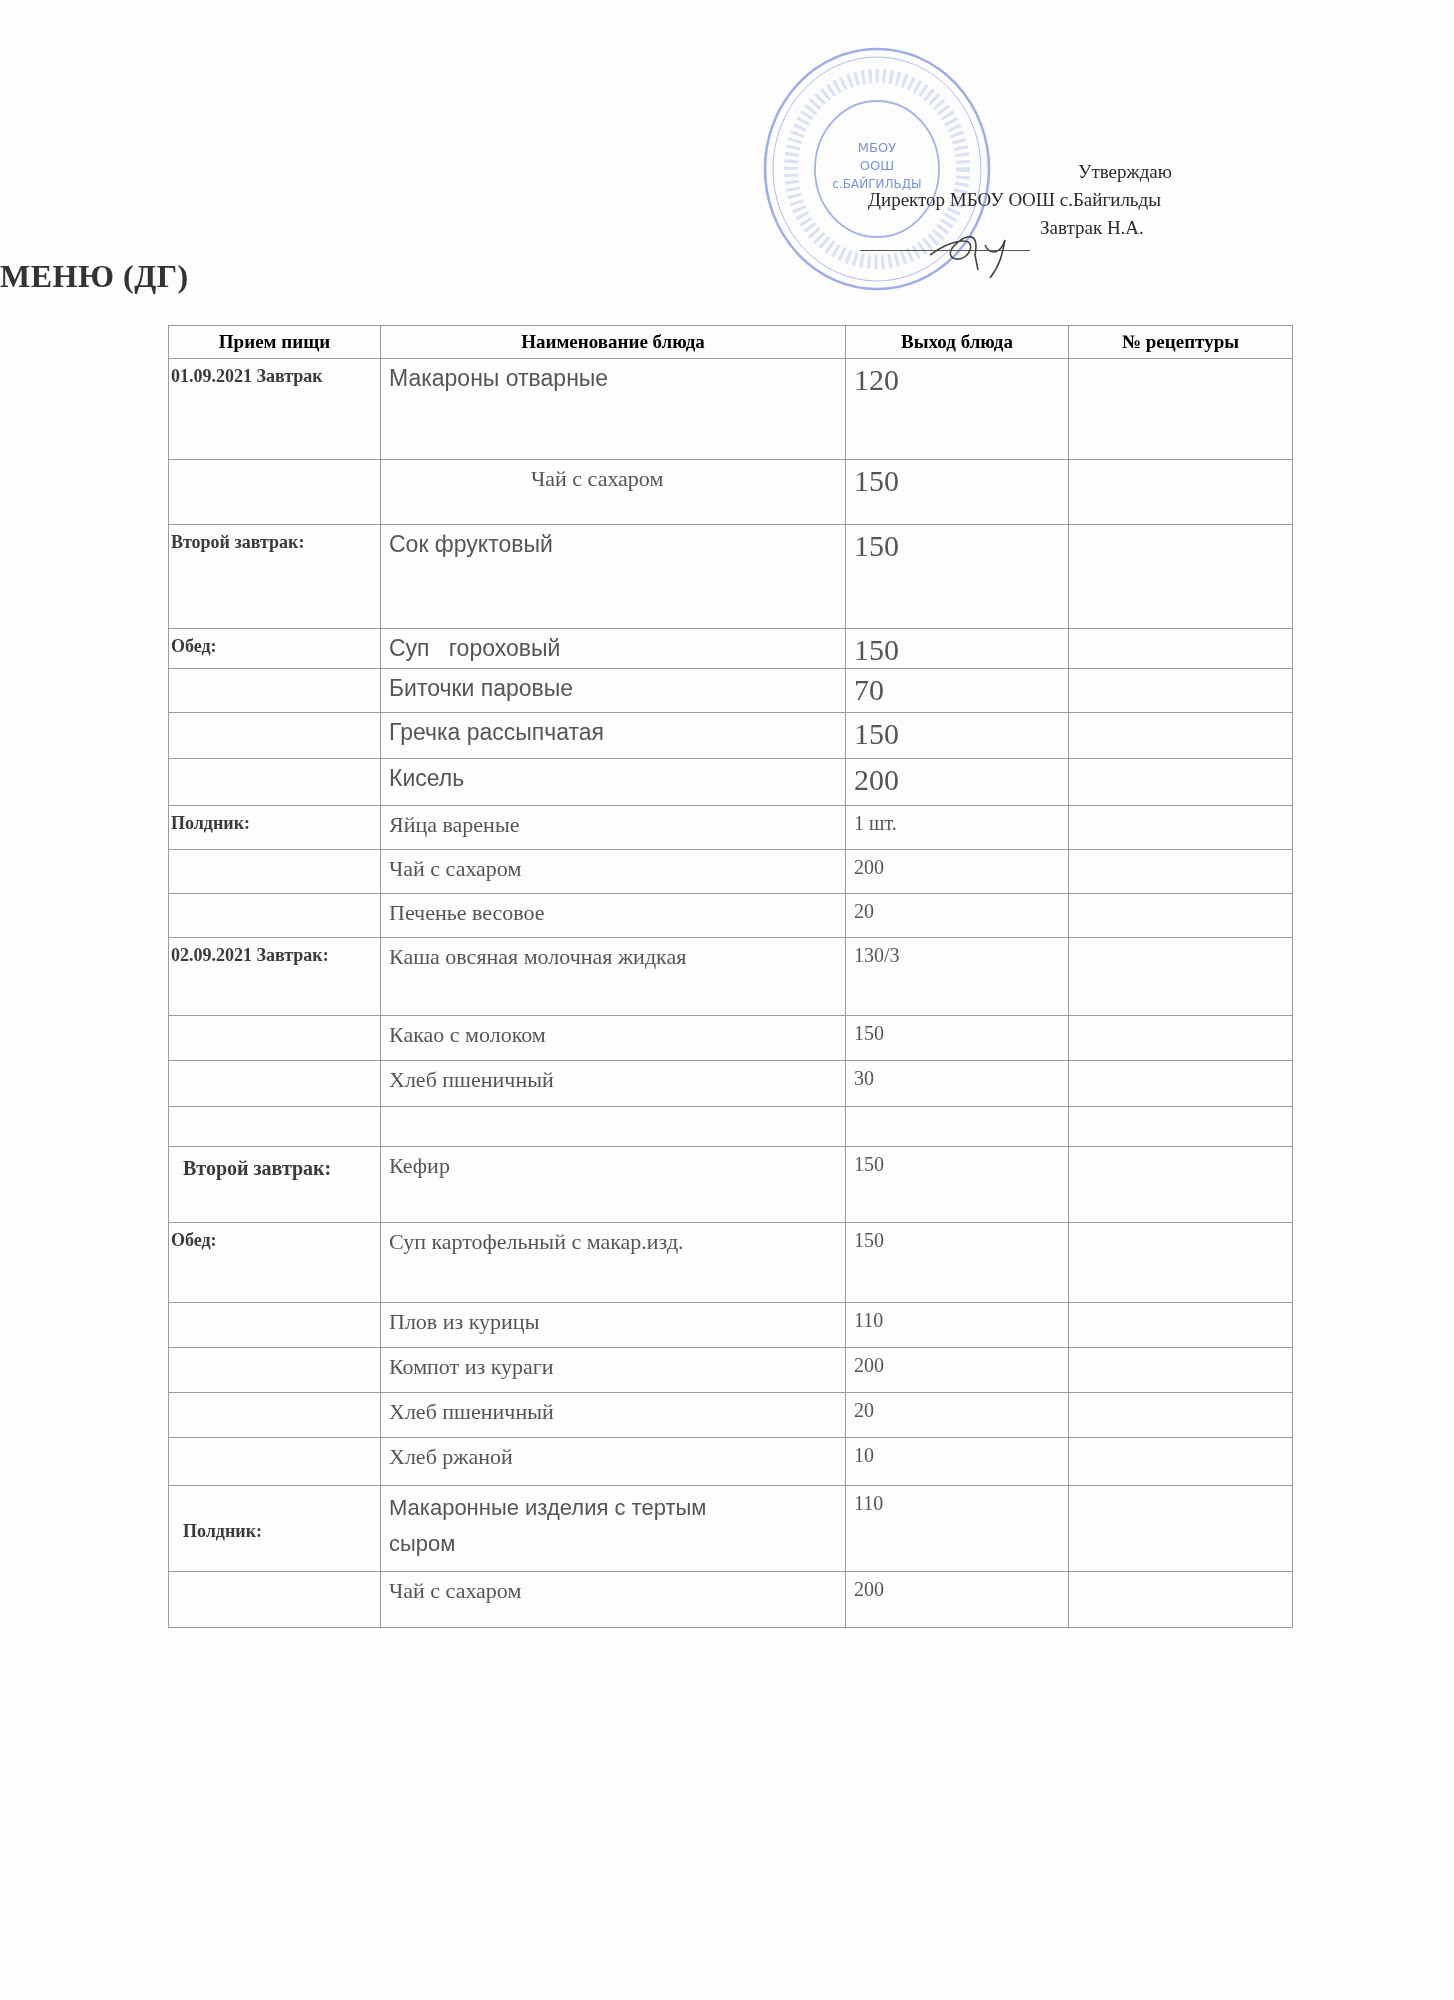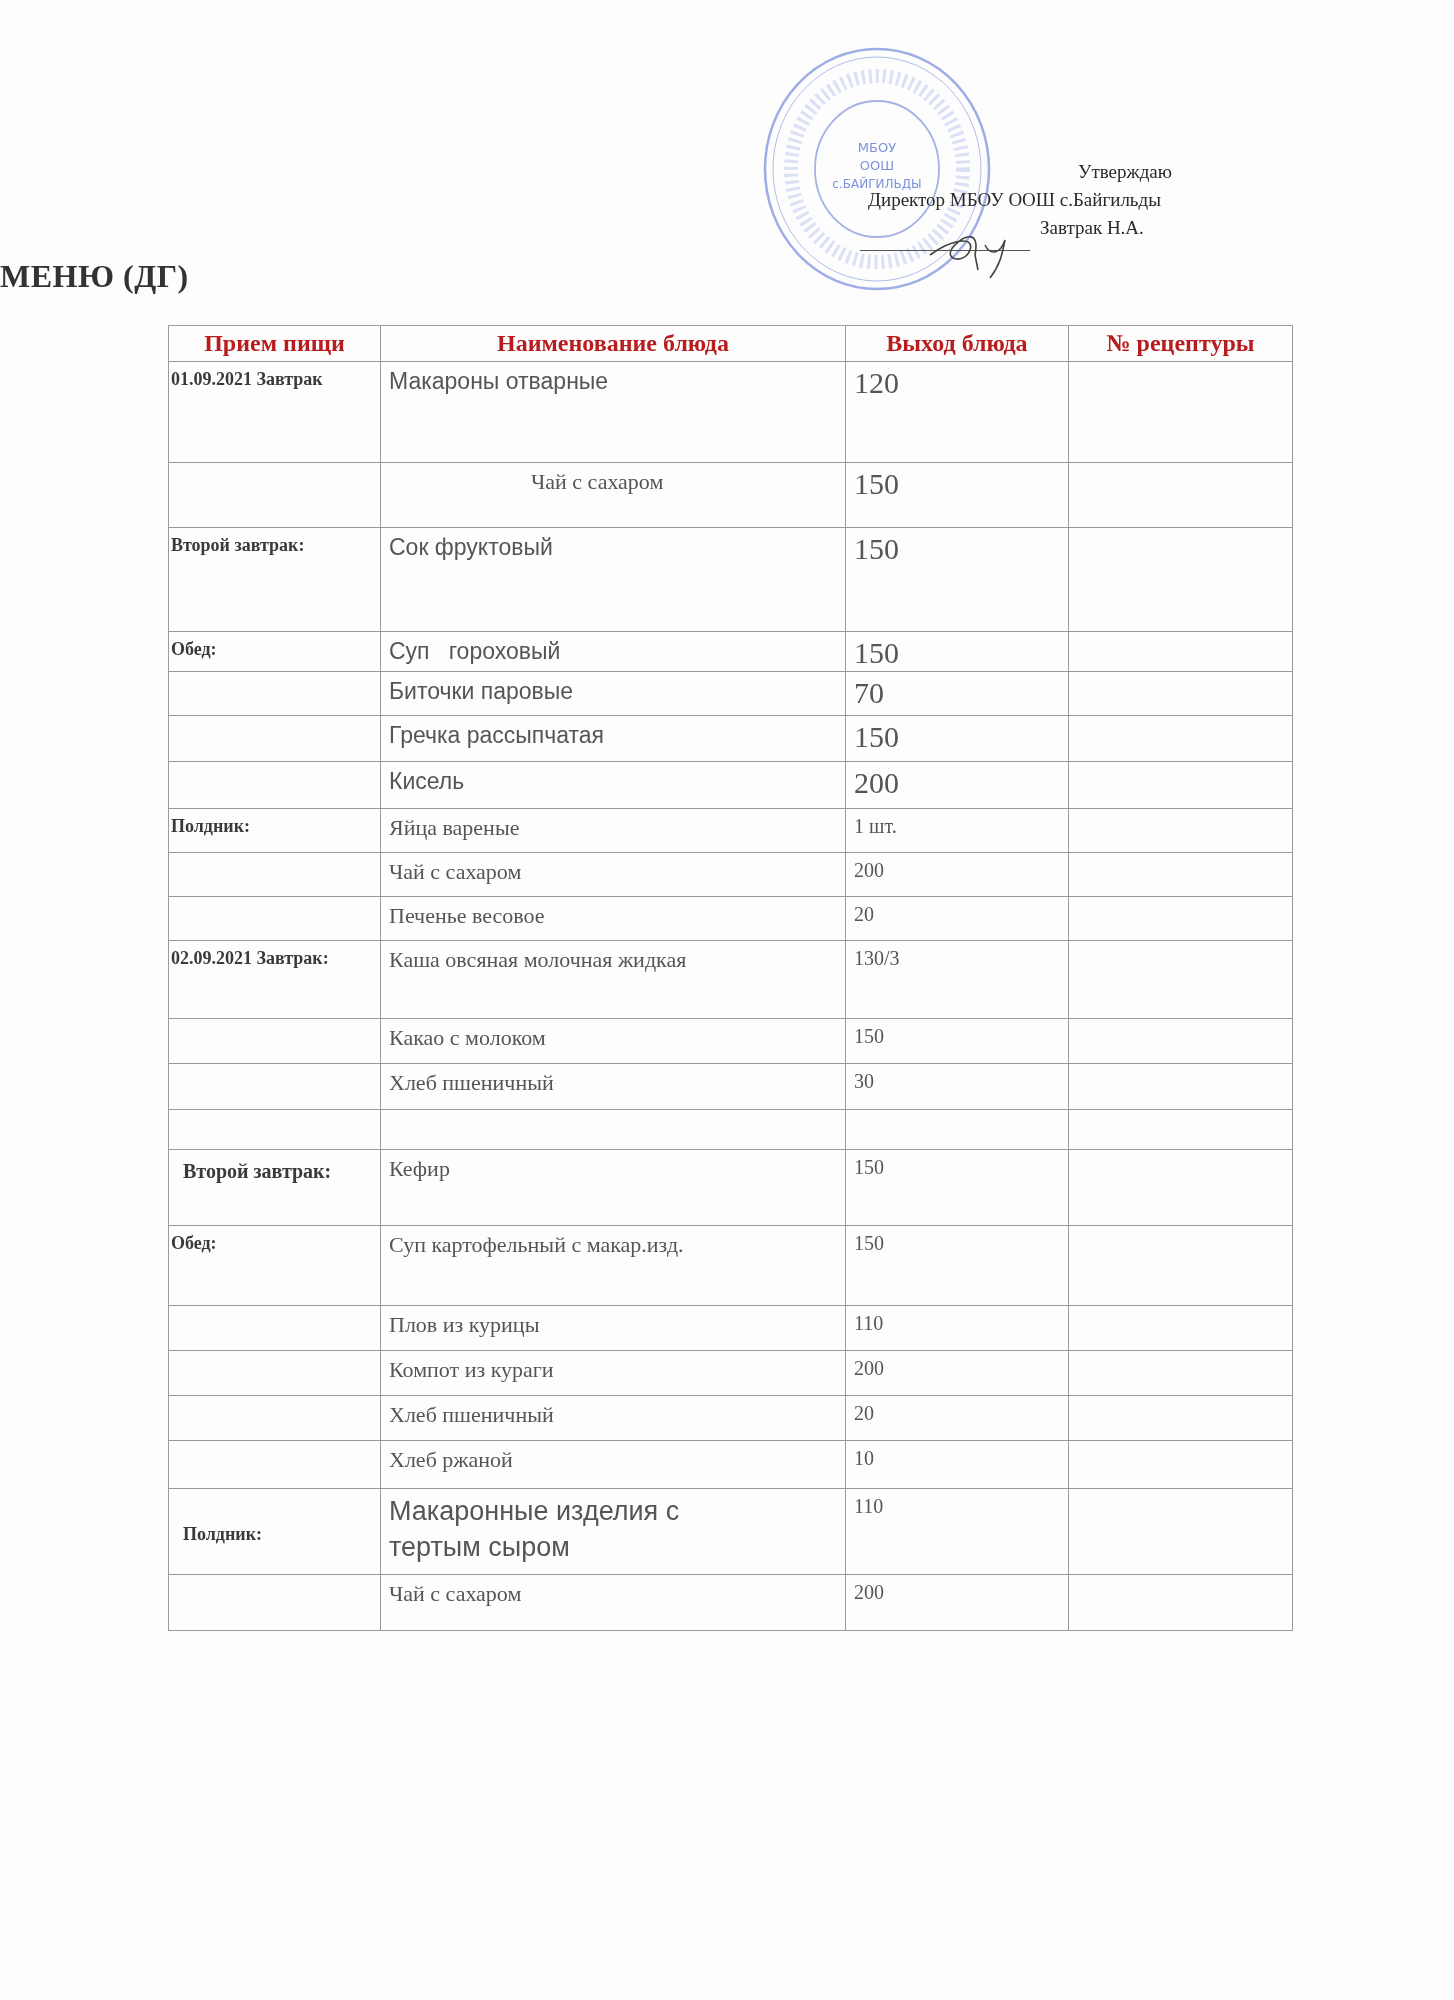--- a/index.html
+++ b/index.html
@@ -47,22 +47,22 @@
       table-layout: fixed;
     }
     .menu-table td, .menu-table th {
       border: 1px solid #9a9a9a;
       vertical-align: top;
       padding: 4px 8px 0 8px;
       overflow: hidden;
     }
     .menu-table th {
       font-weight: bold;
-      font-size: 24px;
-      color: #b91c1c;
+      font-size: 19px;
+      color: #000000;
       text-align: center;
       padding: 4px 6px;
       height: 24px;
       vertical-align: middle;
     }
     .col-meal { width: 212px; }
     .col-dish { width: 465px; }
     .col-out { width: 223px; }
     .col-rec { width: 224px; }
     .meal {
@@ -240,21 +240,21 @@
       <td></td>
     </tr>
     <tr style="height:48px">
       <td class="meal"></td>
       <td class="dish small">Хлеб ржаной</td>
       <td class="out small">10</td>
       <td></td>
     </tr>
     <tr style="height:86px">
       <td class="meal mid" style="padding-left:14px !important;">Полдник:</td>
-      <td class="dish" style="font-size:27px;line-height:36px;padding-right:120px;">Макаронные изделия с тертым сыром</td>
+      <td class="dish" style="font-size:22px;line-height:36px;padding-right:120px;">Макаронные изделия с тертым сыром</td>
       <td class="out small">110</td>
       <td></td>
     </tr>
     <tr style="height:56px">
       <td class="meal"></td>
       <td class="dish small">Чай с сахаром</td>
       <td class="out small">200</td>
       <td></td>
     </tr>
   </tbody>

